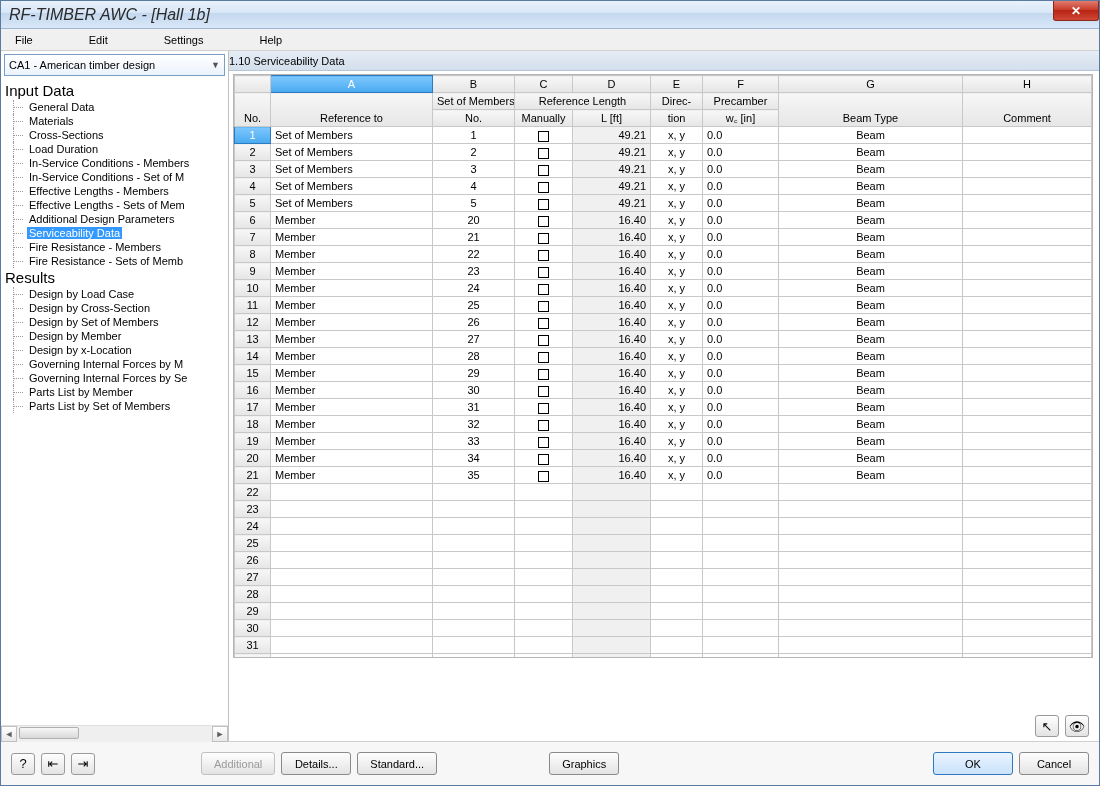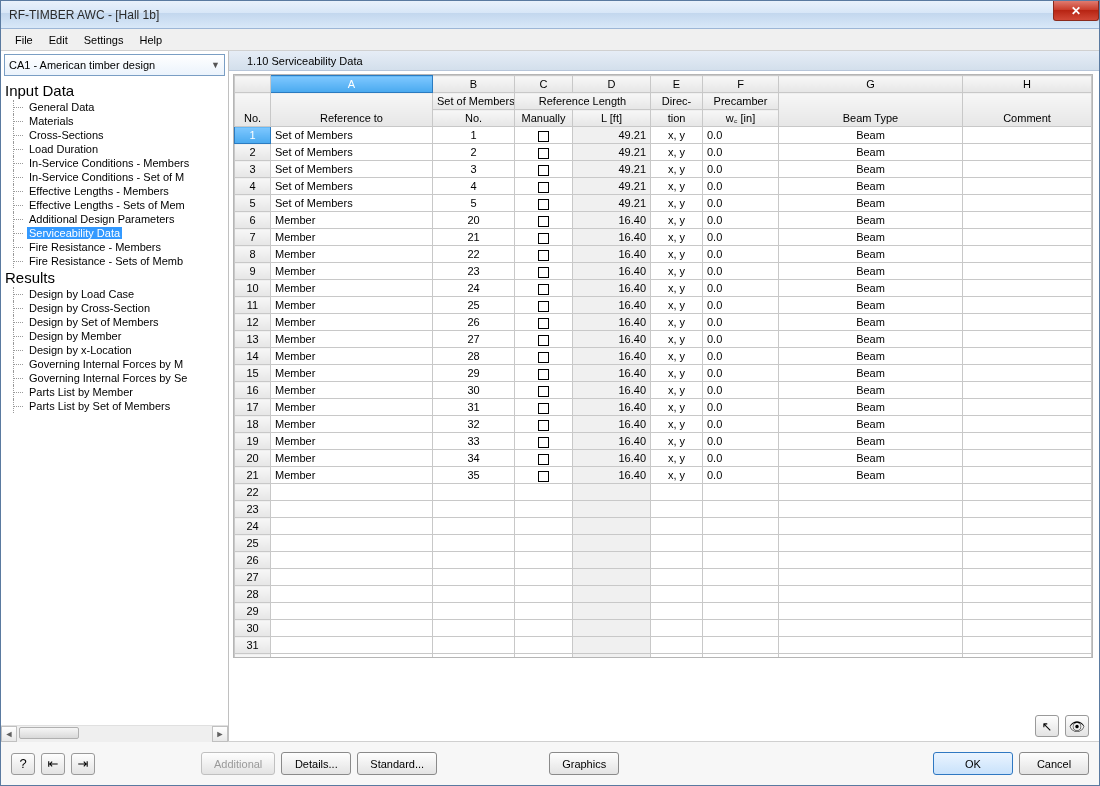--- a/index.html
+++ b/index.html
@@ -16,41 +16,42 @@
 
 .titlebar {
   height: 28px;
   background: linear-gradient(#e9f1fb 0%, #d7e6f7 45%, #c3d7ee 46%, #d9e8f8 100%);
   border-bottom: 1px solid #9db6d6;
   display: flex;
   align-items: center;
   padding-left: 8px;
   position: relative;
 }
-.titlebar .title { color: #2b2b2b; font-size: 12px; }
+.titlebar .title { color: #2b2b2b; font-size: 16px; font-style: italic; }
 .close-btn {
   position: absolute; right: 0; top: 0;
   width: 46px; height: 20px;
   background: linear-gradient(#e07b6f, #c83a28 48%, #b72413 49%, #d14736);
   border: 1px solid #8a2a1c;
   border-top: none;
   border-bottom-left-radius: 3px;
   border-bottom-right-radius: 3px;
   display: flex; align-items: center; justify-content: center;
   color: #fff; font-weight: bold; font-size: 12px;
   cursor: pointer;
 }
 
 
 .menubar {
   height: 22px;
   background: #f0f0f0;
   border-bottom: 1px solid #d0d0d0;
   display: flex; align-items: center;
   padding-left: 6px;
+  gap: 40px;
 }
 .menubar span {
   padding: 2px 8px;
   cursor: default;
 }
 
 
 .content {
   display: flex;
   height: calc(786px - 28px - 22px - 46px);
@@ -133,21 +134,21 @@
 
 .main {
   flex: 1;
   display: flex; flex-direction: column;
   background: #fff;
 }
 .panel-title {
   height: 20px;
   background: linear-gradient(#e6edf6,#d3dfec);
   border-bottom: 1px solid #b7c6da;
-  padding-left: 18px;
+  padding-left: 0;
   display: flex; align-items: center;
   font-size: 11px;
 }
 .grid-wrap {
   flex: 1;
   padding: 3px 6px 0 4px;
   overflow: hidden;
 }
 .grid {
   border: 1px solid #b5b5b5;

